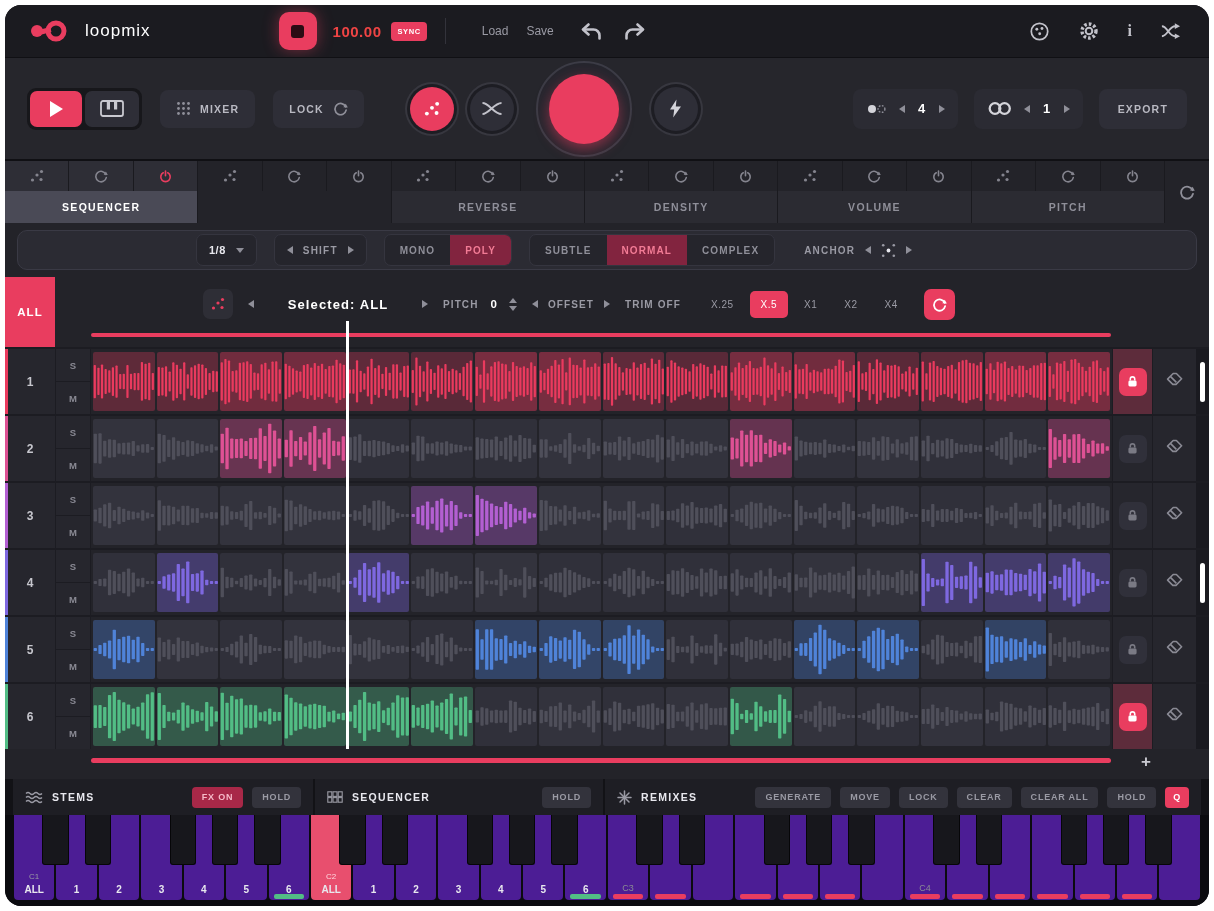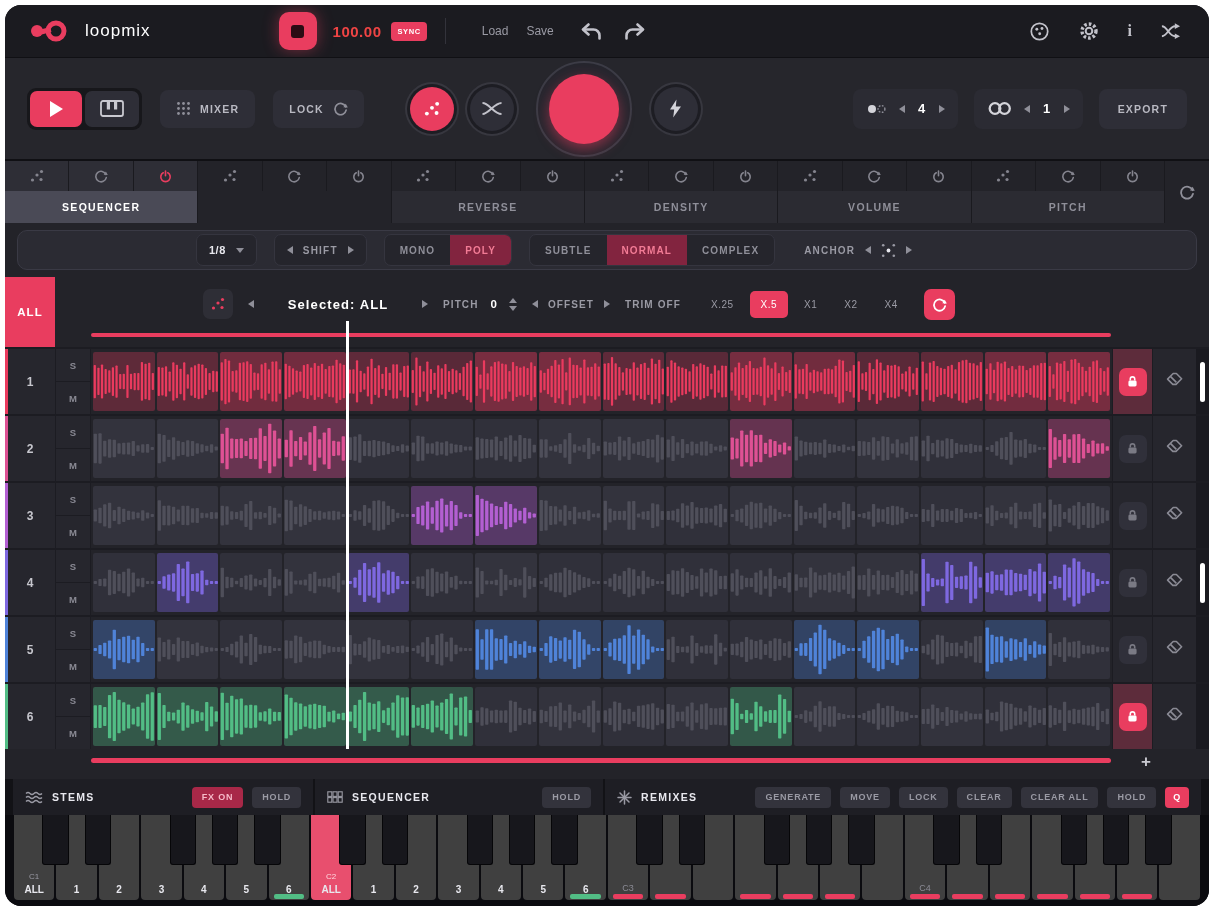--- a/index.html
+++ b/index.html
@@ -111,21 +111,21 @@
   .panel.seqp{width:288px}
   .panel.remix{flex:1}
   .ptitle{font-size:10.5px;font-weight:bold;letter-spacing:1.3px;color:#e8e8ee}
   .chip{height:21px;border-radius:4px;background:#33333c;color:#9a9aa4;font-size:9px;font-weight:bold;letter-spacing:.8px;padding:0 10px;display:flex;align-items:center;cursor:pointer;flex:none}
   .chip.red{background:#a82848;color:#f6bac8}
   .chip.q{background:#e93d5f;color:#fff;padding:0 8px}
   .mlauto{margin-left:auto}
   
   .keyboard{flex:1;background:#0b0b0f;position:relative;padding:0 8px 6px}
   .wkeys{display:flex;height:100%}
-  .wkey{flex:1;margin:0 1px;background:#404040;border-radius:0 0 4px 4px;position:relative;cursor:pointer}
+  .wkey{flex:1;margin:0 1px;background:#4c1d95;border-radius:0 0 4px 4px;position:relative;cursor:pointer}
   .wkey.active{background:#e84f6e}
   .oct{position:absolute;bottom:19px;width:100%;text-align:center;font-size:8px;color:#9a9aa4}
   .wkey.active .oct{color:#ffd7df}
   .klabel{position:absolute;bottom:5px;width:100%;text-align:center;font-size:10px;font-weight:bold;color:#e8e8ee}
   .ghost{position:absolute;bottom:7px;width:100%;text-align:center;font-size:9px;color:#8a8a94}
   .marker{position:absolute;bottom:1px;left:5px;right:5px;height:5px;border-radius:2px;z-index:3}
   .bkeys{position:absolute;left:8px;right:8px;top:0;height:55%;pointer-events:none;z-index:2}
   .bkey{position:absolute;top:0;height:100%;background:#17171c;border:1px solid #060608;border-top:none;border-radius:0 0 3px 3px;pointer-events:auto;cursor:pointer}
 </style>
 </head>

